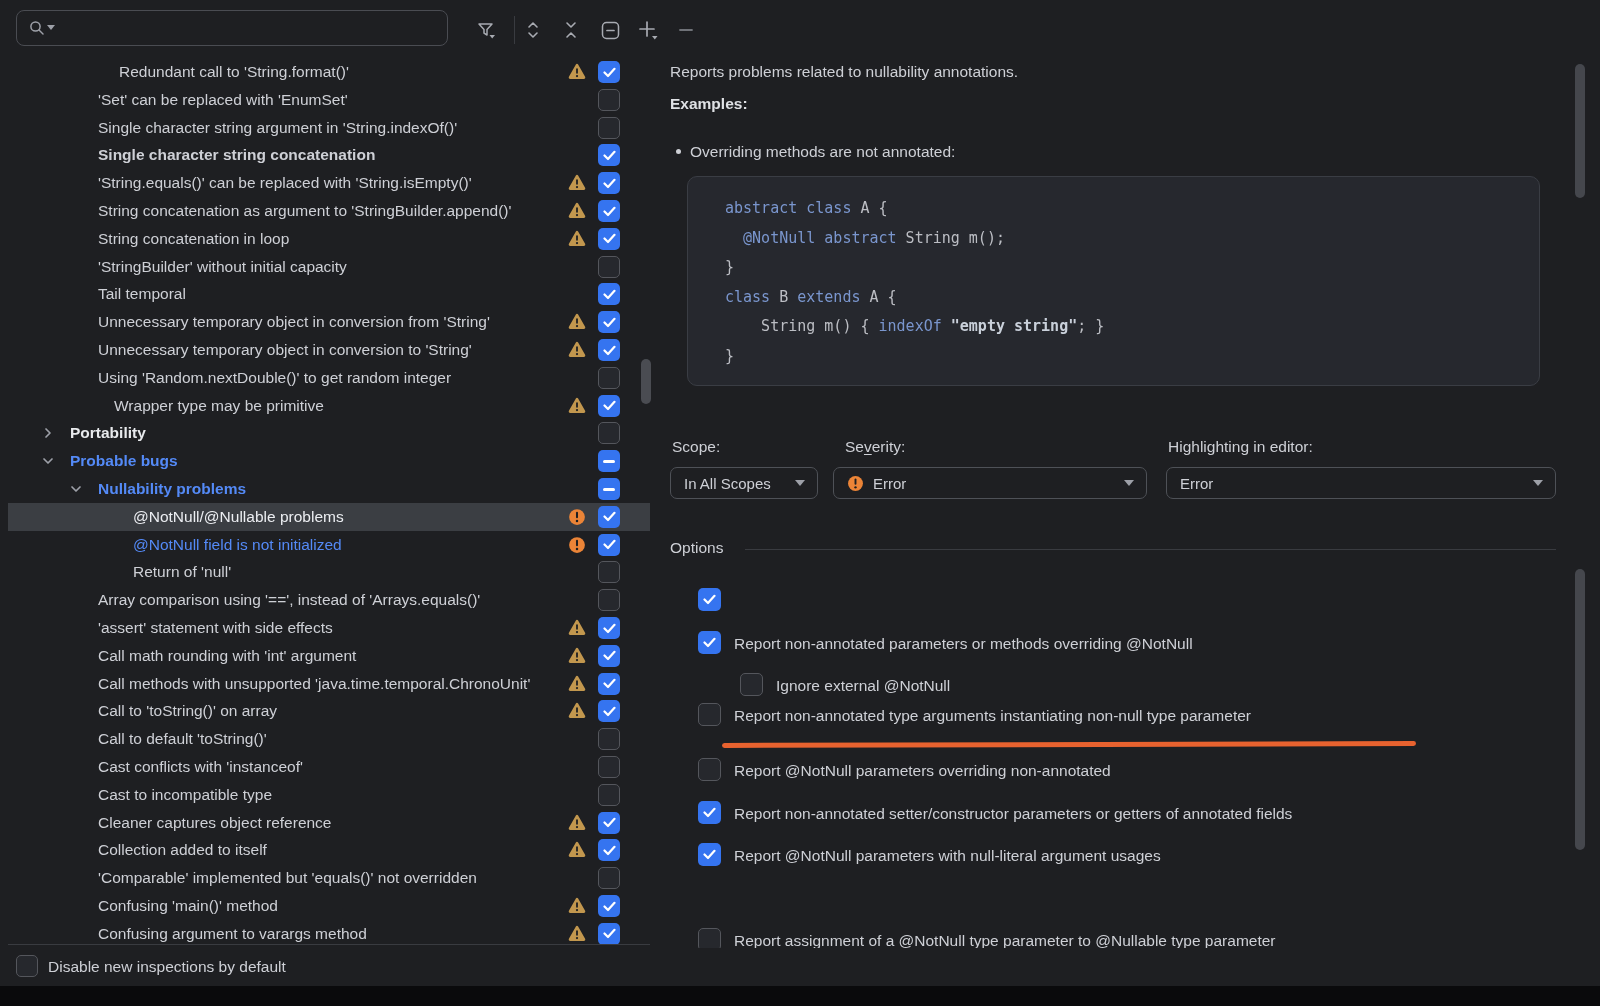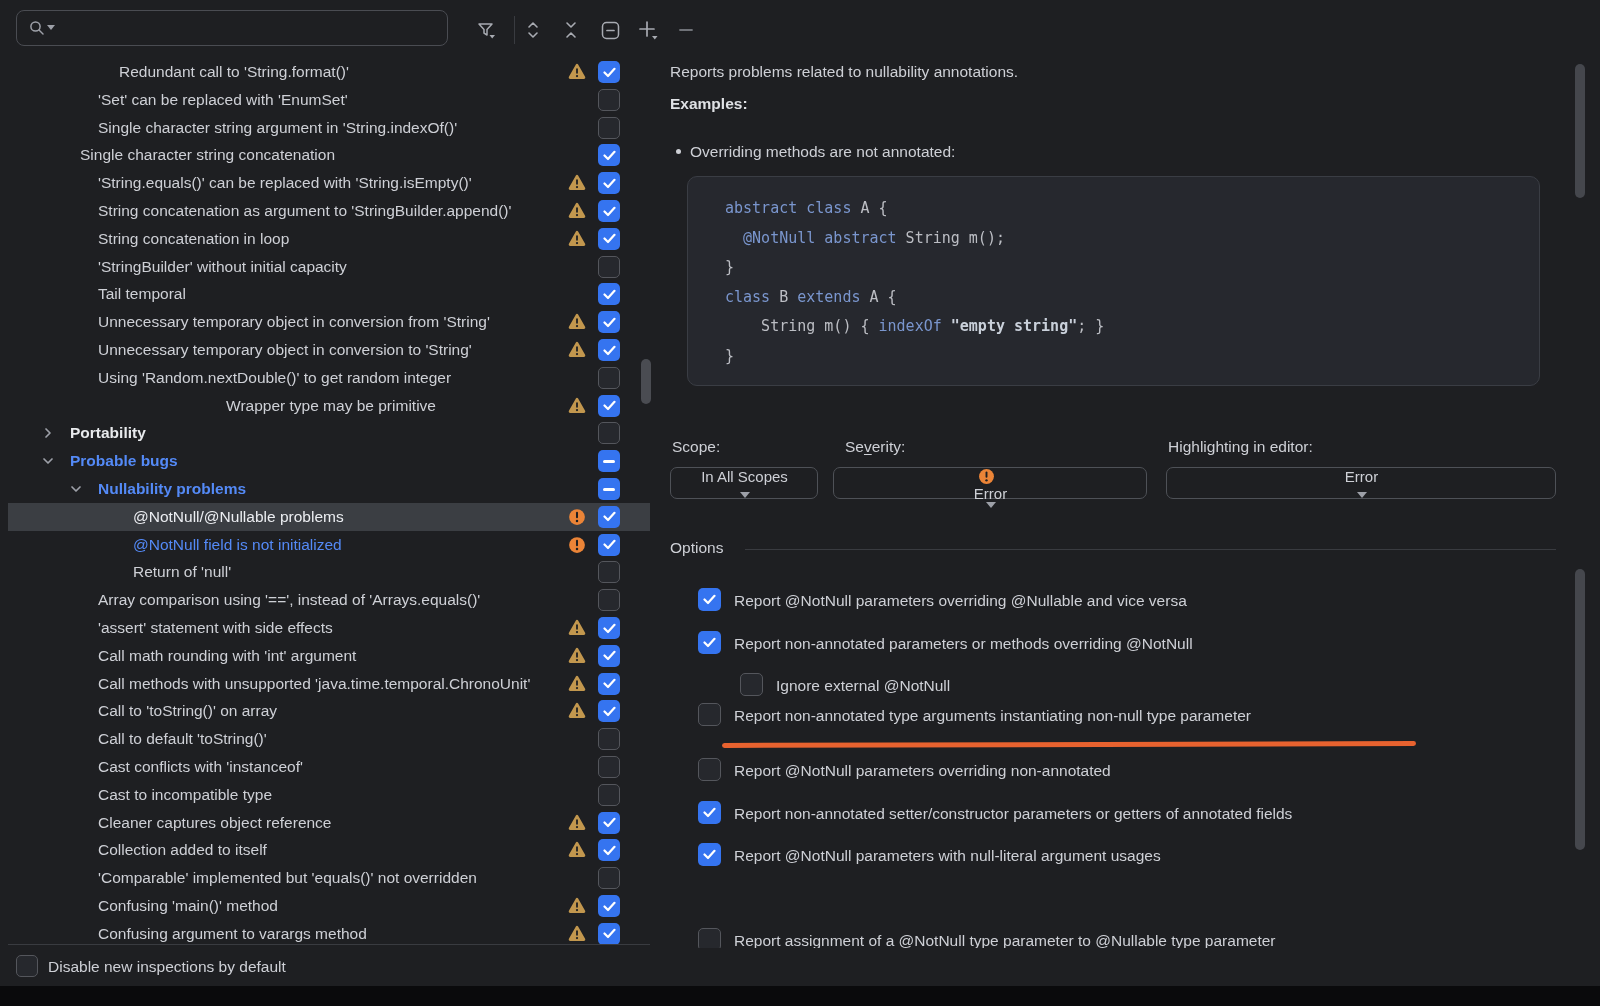--- a/index.html
+++ b/index.html
@@ -61,21 +61,21 @@
     padding:17px 0 0 37px;overflow:hidden;
   }
   .codeblock pre{margin:0;font:15px/29.5px "DejaVu Sans Mono",monospace;color:#bcbec4;}
   .tok-k{color:#7a96ce;}
   .tok-p{color:#bcbec4;}
   .tok-s{color:#c9d0da;font-weight:700;}
   .fld-label{position:absolute;top:438px;font-size:15.5px;color:#ced0d6;}
   .fld-label u{text-decoration:underline;text-underline-offset:2px;}
   .combo{
     position:absolute;top:467px;height:32px;box-sizing:border-box;border:1px solid #4e5157;border-radius:7px;
-    display:flex;align-items:center;padding:0 12px 0 13px;font-size:15px;color:#ced0d6;background:#1e1f22;cursor:pointer;flex-direction:column;
+    display:flex;align-items:center;padding:0 12px 0 13px;font-size:15px;color:#ced0d6;background:#1e1f22;cursor:pointer;
   }
   .combo .grow{flex:1;}
   .caret{width:0;height:0;border-left:5px solid transparent;border-right:5px solid transparent;border-top:6px solid #9da0a8;}
   .sev-ico{width:17px;height:17px;margin-right:9px;}
   .opt-head{position:absolute;left:670px;top:539px;font-size:15.5px;color:#ced0d6;}
   .opt-line{position:absolute;left:745px;top:549px;width:811px;height:1px;background:#393b40;}
   .options{position:absolute;left:660px;top:560px;width:930px;height:388px;overflow:hidden;}
   .orow{position:absolute;left:0;width:930px;height:24px;}
   .orow .cb{width:23px;height:23px;top:0;}
   .orow .olabel{position:absolute;top:1px;font-size:15.5px;line-height:23px;color:#ced0d6;white-space:nowrap;}
@@ -159,21 +159,21 @@
       </div>
       <div class="trow" style="top: 27.8px;">
         <span class="tlabel " style="left: 90px; width: 466px;">'Set' can be replaced with 'EnumSet'</span>
         <span class="cb off"></span>
       </div>
       <div class="trow" style="top: 55.6px;">
         <span class="tlabel " style="left: 90px; width: 466px;">Single character string argument in 'String.indexOf()'</span>
         <span class="cb off"></span>
       </div>
       <div class="trow" style="top: 83.4px;">
-        <span class="tlabel " style="left: 72px; width: 466px;">Single character string concatenation</span>
+        <span class="tlabel " style="left: 90px; width: 466px; font-weight: bold;">Single character string concatenation</span>
         <span class="cb on">
           <svg width="13" height="11" viewBox="0 0 13 11">
             <path d="M1.5 5.5 5 9 11.5 1.8" fill="none" stroke="#fff" stroke-width="2.2" stroke-linecap="round" stroke-linejoin="round"></path>
           </svg>
         </span>
       </div>
       <div class="trow" style="top: 111.2px;">
         <span class="tlabel " style="left: 90px; width: 466px;">'String.equals()' can be replaced with 'String.isEmpty()'</span>
         <span class="ticon">
           <svg width="18" height="17" viewBox="0 0 16 15">
@@ -258,21 +258,21 @@
           <svg width="13" height="11" viewBox="0 0 13 11">
             <path d="M1.5 5.5 5 9 11.5 1.8" fill="none" stroke="#fff" stroke-width="2.2" stroke-linecap="round" stroke-linejoin="round"></path>
           </svg>
         </span>
       </div>
       <div class="trow" style="top: 305.8px;">
         <span class="tlabel " style="left: 90px; width: 466px;">Using 'Random.nextDouble()' to get random integer</span>
         <span class="cb off"></span>
       </div>
       <div class="trow" style="top: 333.6px;">
-        <span class="tlabel " style="left: 90px; width: 466px; text-align: center;">Wrapper type may be primitive</span>
+        <span class="tlabel " style="left: 106px; width: 466px;">Wrapper type may be primitive</span>
         <span class="ticon">
           <svg width="18" height="17" viewBox="0 0 16 15">
             <path d="M7 1.2 0.8 12.1c-0.5 0.9 0.1 2 1.2 2h12c1.1 0 1.7-1.1 1.2-2L9 1.2c-0.5-0.8-1.6-0.8-2 0z" fill="#c2974e"></path>
             <rect x="7.2" y="4.6" width="1.6" height="4.8" rx="0.8" fill="#1e1f22"></rect>
             <circle cx="8" cy="11.6" r="1" fill="#1e1f22"></circle>
           </svg>
         </span>
         <span class="cb on">
           <svg width="13" height="11" viewBox="0 0 13 11">
             <path d="M1.5 5.5 5 9 11.5 1.8" fill="none" stroke="#fff" stroke-width="2.2" stroke-linecap="round" stroke-linejoin="round"></path>
@@ -532,21 +532,20 @@
 
   <div class="opt-head">Options</div>
   <div class="opt-line"></div>
   <div class="options">
       <div class="orow" style="top: 28px;">
         <span class="cb on" style="left: 38px;">
           <svg width="13" height="11" viewBox="0 0 13 11">
             <path d="M1.5 5.5 5 9 11.5 1.8" fill="none" stroke="#fff" stroke-width="2.2" stroke-linecap="round" stroke-linejoin="round"></path>
           </svg>
         </span>
-        <span class="olabel" style="left: 74px;">Report @NotNull parameters overriding @Nullable and vice versa</span>
       </div>
       <div class="orow" style="top: 70.5px;">
         <span class="cb on" style="left: 38px;">
           <svg width="13" height="11" viewBox="0 0 13 11">
             <path d="M1.5 5.5 5 9 11.5 1.8" fill="none" stroke="#fff" stroke-width="2.2" stroke-linecap="round" stroke-linejoin="round"></path>
           </svg>
         </span>
         <span class="olabel" style="left: 74px;">Report non-annotated parameters or methods overriding @NotNull</span>
       </div>
       <div class="orow" style="top: 113px;">

